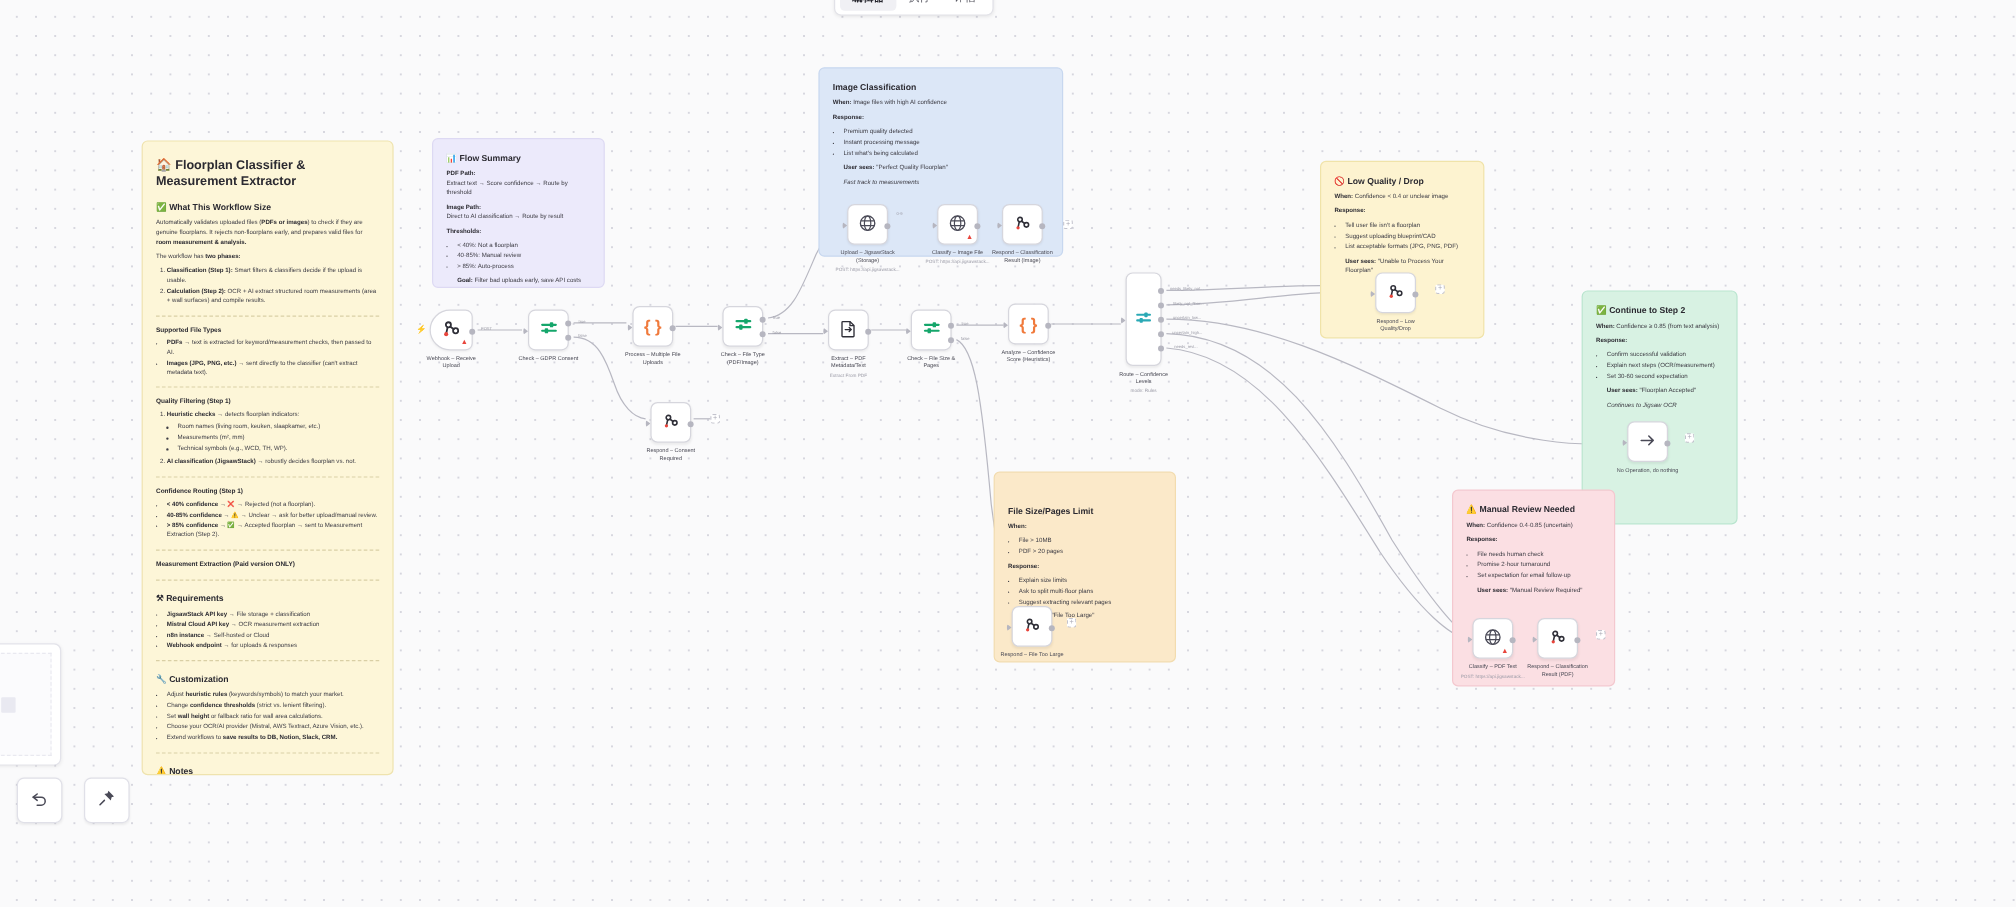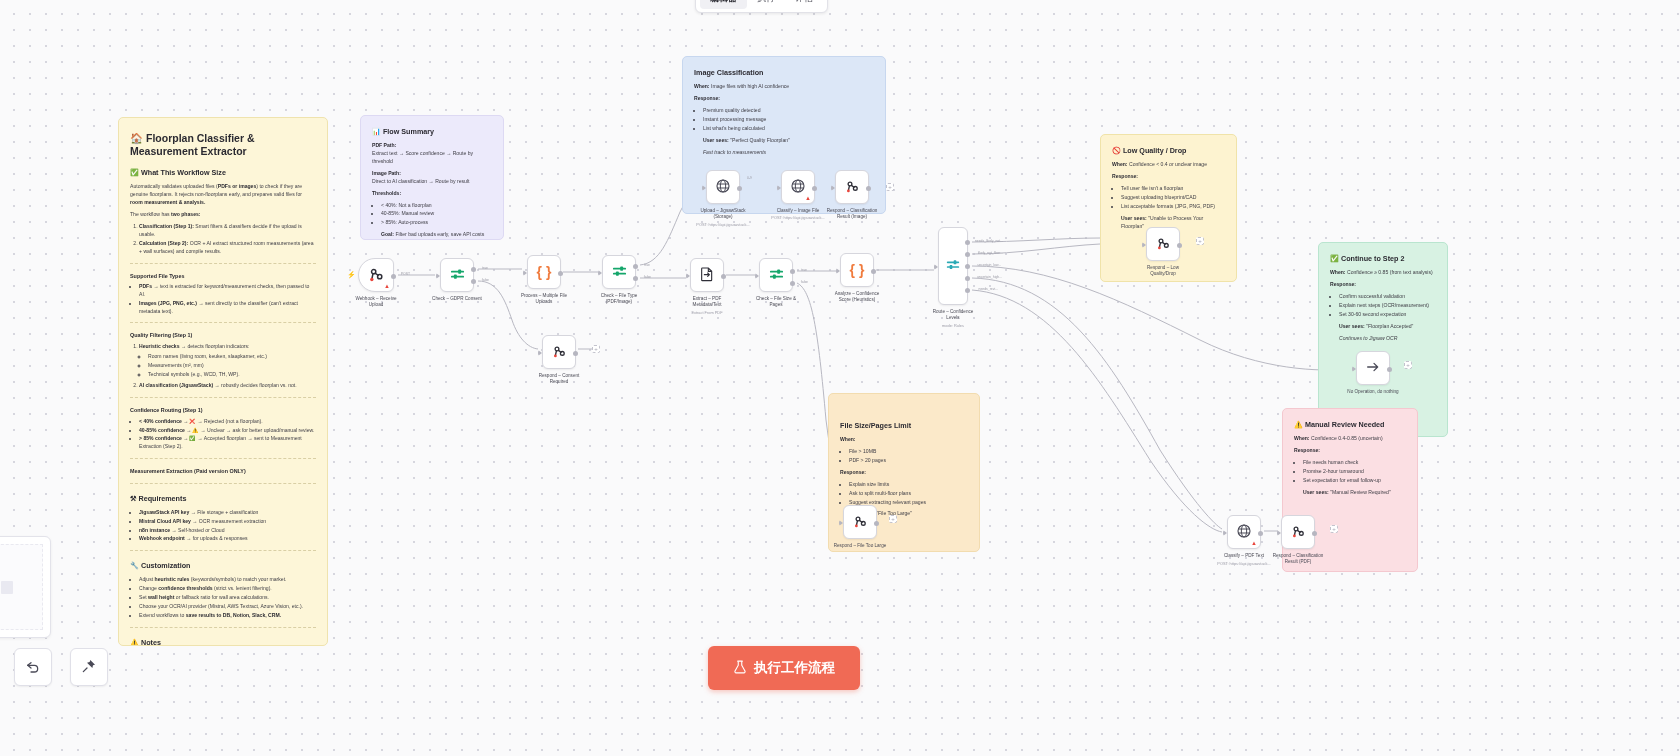--- a/index.html
+++ b/index.html
@@ -396,21 +396,21 @@
     <ul>
       <li>Explain size limits</li>
       <li>Ask to split multi-floor plans</li>
       <li>Suggest extracting relevant pages</li>
     </ul>
     <p class="indent">
       <b>User sees:</b><span> "File Too Large"</span>
     </p>
   </div>
 
-  <div class="sticky pink" style="left:1282px; top:408px; width:136px; height:164px;">
+  <div class="sticky pink" style="left:1210px; top:408px; width:136px; height:164px;">
     <h2 style="margin-top:0">
       <span>⚠️</span>
       <span>Manual Review Needed</span>
     </h2>
     <p>
       <b>When:</b><span> Confidence 0.4-0.85 (uncertain)</span>
     </p>
     <p><b>Response:</b></p>
     <ul>
       <li>File needs human check</li>
@@ -728,23 +728,14 @@
   </div>
   <div class="ctl-btn" style="left:70px; top:648px;">
     <span>
       <svg width="16" height="16" viewBox="0 0 24 24">
           <path d="M14 3 l7 7 -3 1 -1 4 -8 -8 4 -1z" fill="#4a4a57"></path>
           <path d="M9 15 L3.5 20.5" stroke="#4a4a57" stroke-width="1.9" stroke-linecap="round"></path>
         </svg>
     </span>
   </div>
 
-  <div class="run-btn">
-    <span>
-      <svg width="14" height="14" viewBox="0 0 24 24">
-          <path d="M9 2 v7 L3.5 19 a2 2 0 0 0 1.8 3 h13.4 a2 2 0 0 0 1.8 -3 L15 9 V2" fill="none" stroke="#fff" stroke-width="1.9" stroke-linejoin="round"></path>
-          <path d="M8 2 h8" stroke="#fff" stroke-width="1.9" stroke-linecap="round"></path>
-        </svg>
-    </span>
-    <span>执行工作流程</span>
-  </div>
 
 </div>
 
 </body></html>

